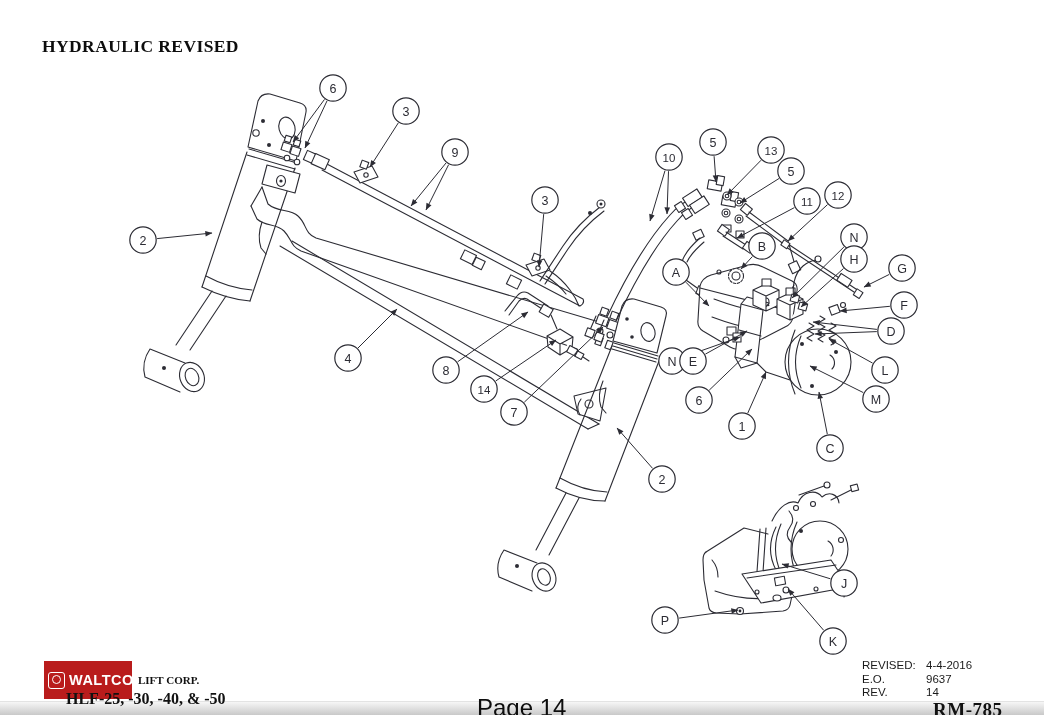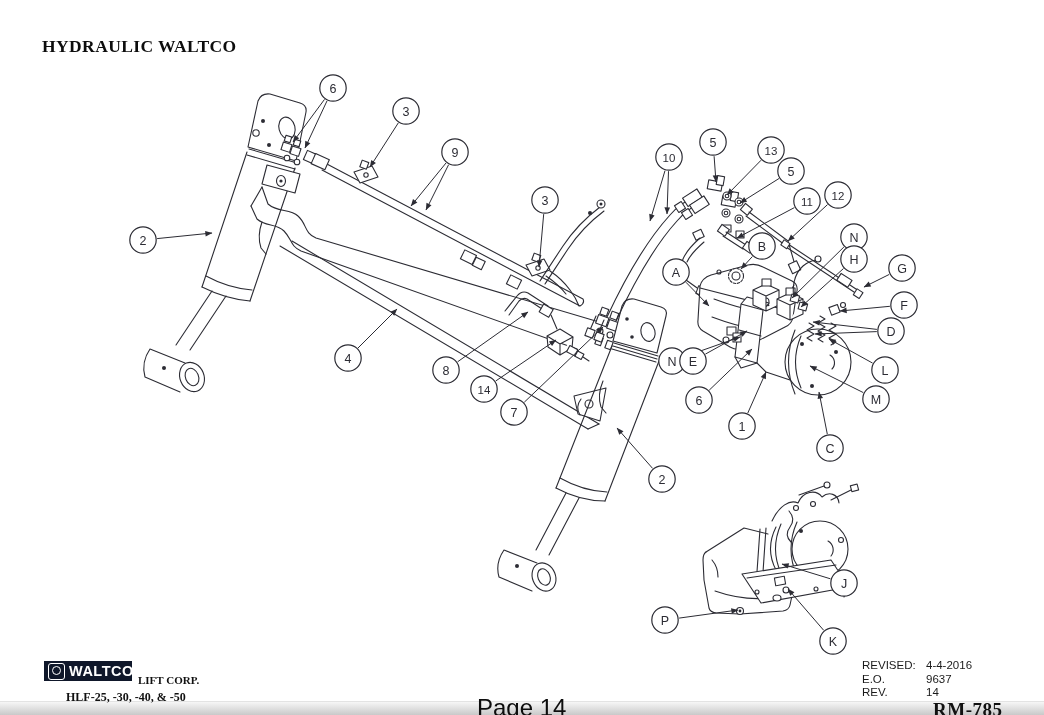--- a/index.html
+++ b/index.html
@@ -2,44 +2,44 @@
 <html><head>
 <meta charset="utf-8">
 <style>
   html,body{margin:0;padding:0;background:#ffffff;}
   .page{position:relative;width:1044px;height:715px;background:#fff;overflow:hidden;
         font-family:"Liberation Sans",sans-serif;color:#111;}
   .title{position:absolute;left:42px;top:36px;font-family:"Liberation Serif",serif;
          font-weight:bold;font-size:17.5px;letter-spacing:.4px;color:#0d0d0d;}
   svg.diagram{position:absolute;left:0;top:0;z-index:1;}
   
-  .logo{position:absolute;left:44px;top:661px;width:88px;height:20px;background:#0f172a;
+  .logo{position:absolute;left:44px;top:661px;width:88px;height:38px;background:#b91c1c;
         display:flex;align-items:center;gap:4px;padding:0 4px;box-sizing:border-box;z-index:3;}
   .logo-mark{width:15px;height:15px;border:1.6px solid #fff;border-radius:3px;position:relative;flex:0 0 auto;}
   .logo-mark::after{content:"";position:absolute;left:2.5px;top:2.5px;width:7px;height:7px;
         border:1.6px solid #fff;border-radius:50%;}
   .logo-text{color:#fff;font-weight:bold;font-size:14.5px;letter-spacing:.5px;}
   .company{position:absolute;left:138px;top:674px;font-family:"Liberation Serif",serif;
         font-weight:bold;font-size:11px;z-index:3;}
   .models{position:absolute;left:66px;top:690px;font-family:"Liberation Serif",serif;
-        font-weight:bold;font-size:12px;z-index:3;}
+        font-weight:bold;font-size:16px;z-index:3;}
   .revision{position:absolute;left:840px;top:659px;font-size:11.5px;line-height:13.5px;z-index:3;color:#1a1a1a;}
   .revision .row span.lbl{display:inline-block;width:64px;margin-left:22px;}
   .page-number{position:absolute;left:477px;top:694px;font-size:24px;color:#0d0d0d;z-index:3;}
   .doc-number{position:absolute;left:933px;top:699px;font-family:"Liberation Serif",serif;
         font-weight:bold;font-size:19px;letter-spacing:.5px;z-index:3;}
   .page-edge{position:absolute;left:0;bottom:0;width:100%;height:13px;z-index:2;
         background:linear-gradient(#f6f6f6,#c9c9c9);border-top:1px solid #e3e3e3;}
 </style>
 </head>
 <body>
 
 <div class="page">
 
-  <div class="title">HYDRAULIC WALTCO</div>
+  <div class="title">HYDRAULIC REVISED</div>
 
   <svg class="diagram" width="1044" height="715" viewBox="0 0 1044 715">
     <defs>
       <marker id="arrow" viewBox="0 0 10 10" refX="9.5" refY="5" markerWidth="9" markerHeight="7" orient="auto">
         <path d="M0,1 L10,5 L0,9 Z" fill="#2c2c34"></path>
       </marker>
     </defs>
 
     <g stroke="#2c2c34" stroke-width="1.1" fill="none" stroke-linecap="round" stroke-linejoin="round">
 

